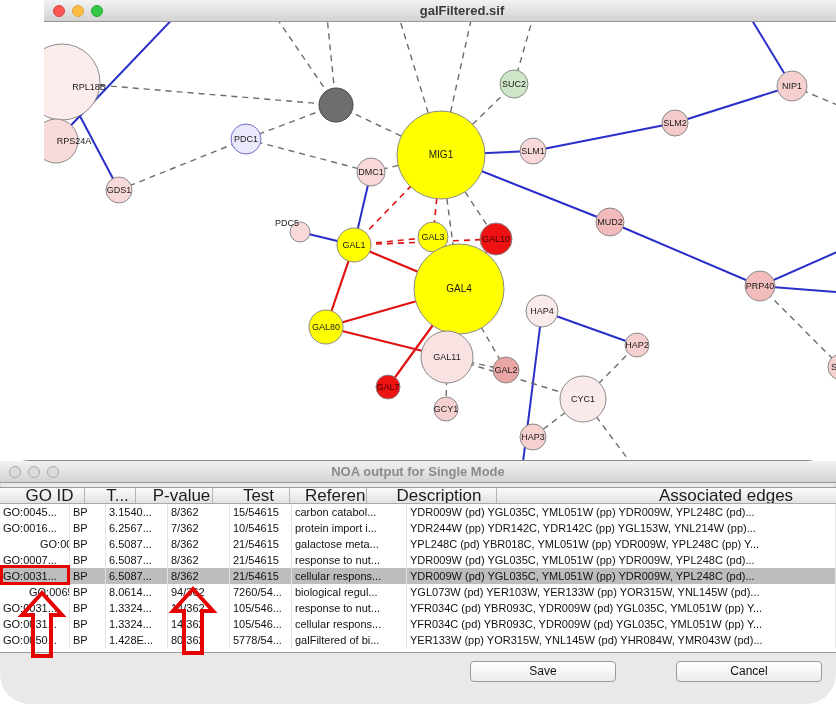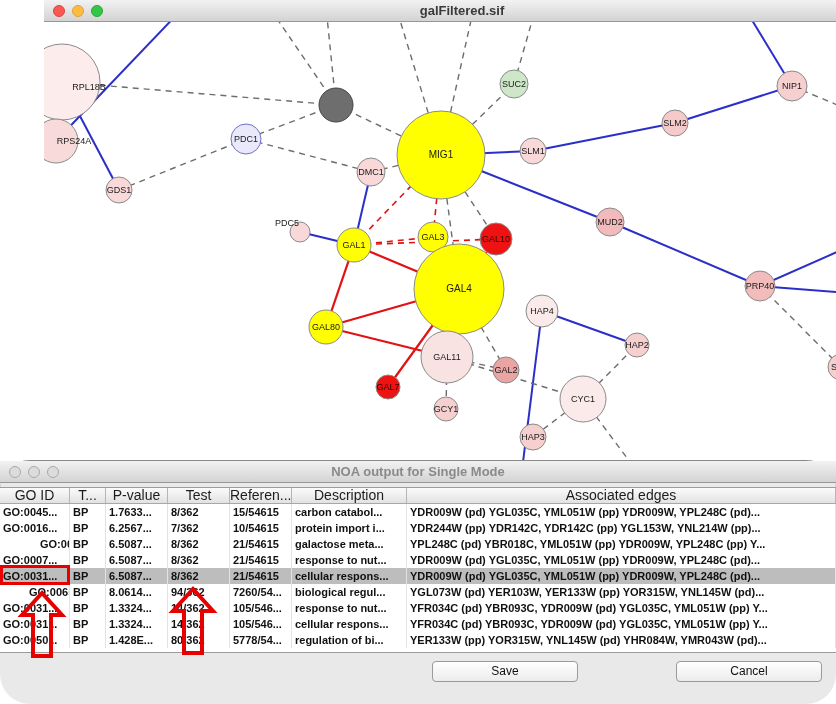--- a/index.html
+++ b/index.html
@@ -41,39 +41,40 @@
   }
   .table-wrap {
     position: absolute; left: 0; top: 26px; width: 836px; height: 166px;
     background: #ffffff;
     border-top: 1px solid #9c9c9c;
     border-bottom: 1px solid #9c9c9c;
     overflow: hidden;
   }
   .thead { display: flex; height: 16px; background: linear-gradient(#fbfbfb, #e2e2e2); border-bottom: 1px solid #a8a8a8; }
   .th {
-    font-size: 14px; color: #1c1c1c; text-align: center; line-height: 15px;
+    font-size: 17px; color: #1c1c1c; text-align: center; line-height: 15px;
     border-right: 1px solid #b5b5b5; overflow: hidden; white-space: nowrap;
     flex: 0 0 auto;
-  }
-  .trow { display: flex; height: 16px; font-weight: bold; }
+    margin-left: 15px;
+  }
+  .trow { display: flex; height: 16px; }
   .trow.selected { background: #bdbdbd; }
   .td {
     font-size: 11px; color: #111; line-height: 16px; padding-left: 3px;
     border-right: 1px solid #e3e3e3; overflow: hidden; white-space: nowrap;
     flex: 0 0 auto;
   }
   .btn {
     position: absolute; top: 200px; width: 146px; height: 21px;
     background: linear-gradient(#ffffff, #ececec);
     border: 1px solid #9a9a9a; border-radius: 4px;
     font-size: 12px; color: #111; text-align: center; line-height: 19px;
     font-family: "Liberation Sans", sans-serif;
   }
-  #save-btn { left: 432px; }
+  #save-btn { left: 470px; }
   #cancel-btn { left: 676px; }
 
   .anno-rect {
     position: absolute; left: 0px; top: 104px; width: 70px; height: 20px;
     border: 3px solid #e60000; z-index: 12; pointer-events: none;
   }
   #anno-overlay {
     position: absolute; left: 0; top: 0; width: 836px; height: 244px;
     z-index: 11; pointer-events: none;
   }
@@ -218,21 +219,21 @@
         <div class="th" style="width: 62px;">P-value</div>
         <div class="th" style="width: 62px;">Test</div>
         <div class="th" style="width: 62px;">Referen...</div>
         <div class="th" style="width: 115px;">Description</div>
         <div class="th" style="width: 429px;">Associated edges</div>
       </div>
     <div id="table-body">
         <div class="trow">
           <div class="td" style="width: 70px;">GO:0045...</div>
           <div class="td" style="width: 36px;">BP</div>
-          <div class="td" style="width: 62px;">1.7633...</div>
+          <div class="td" style="width: 62px;">3.1540...</div>
           <div class="td" style="width: 62px;">8/362</div>
           <div class="td" style="width: 62px;">15/54615</div>
           <div class="td" style="width: 115px;">carbon catabol...</div>
           <div class="td" style="width: 429px;">YDR009W (pd) YGL035C, YML051W (pp) YDR009W, YPL248C (pd)...</div>
         </div>
         <div class="trow">
           <div class="td" style="width: 70px;">GO:0016...</div>
           <div class="td" style="width: 36px;">BP</div>
           <div class="td" style="width: 62px;">6.2567...</div>
           <div class="td" style="width: 62px;">7/362</div>
@@ -293,21 +294,21 @@
           <div class="td" style="width: 62px;">105/546...</div>
           <div class="td" style="width: 115px;">cellular respons...</div>
           <div class="td" style="width: 429px;">YFR034C (pd) YBR093C, YDR009W (pd) YGL035C, YML051W (pp) Y...</div>
         </div>
         <div class="trow">
           <div class="td" style="width: 70px;">GO:0050...</div>
           <div class="td" style="width: 36px;">BP</div>
           <div class="td" style="width: 62px;">1.428E...</div>
           <div class="td" style="width: 62px;">80/362</div>
           <div class="td" style="width: 62px;">5778/54...</div>
-          <div class="td" style="width: 115px;">regulation of bi...</div>
+          <div class="td" style="width: 115px;">galFiltered of bi...</div>
           <div class="td" style="width: 429px;">YER133W (pp) YOR315W, YNL145W (pd) YHR084W, YMR043W (pd)...</div>
         </div>
       </div>
   </div>
 
   <div class="anno-rect" style="border-color: rgb(230, 0, 0);"></div>
 
   <svg id="anno-overlay">
     <polygon class="anno-stroke" points="42,132 22,154 33,154 33,195 51,195 51,154 62,154" fill="none" stroke="#e60000" stroke-width="4"></polygon>
     <polygon class="anno-stroke" points="193,128 173,150 184,150 184,192 202,192 202,150 213,150" fill="none" stroke="#e60000" stroke-width="4"></polygon>

